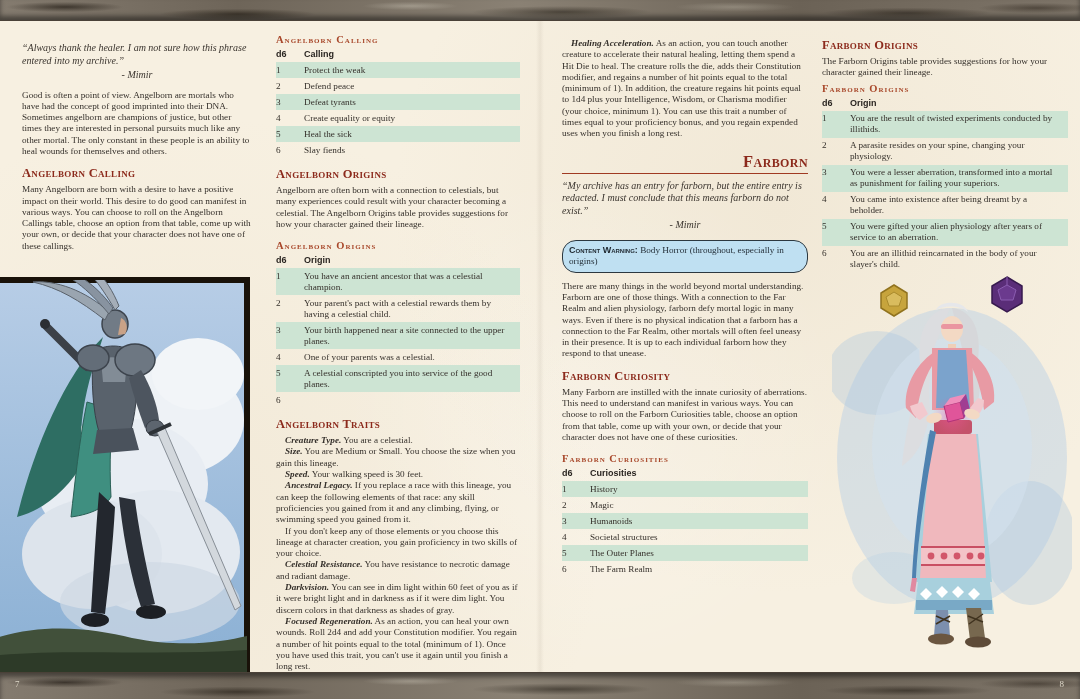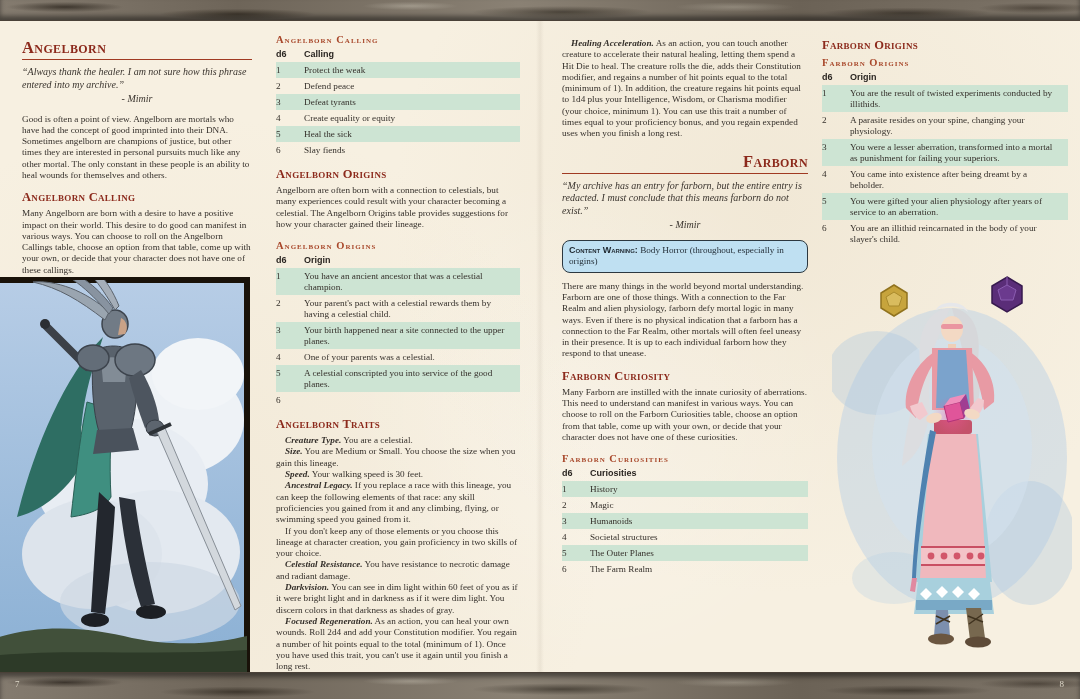--- a/index.html
+++ b/index.html
@@ -46,40 +46,39 @@
   .t-title{font-size:10.5px;font-variant:small-caps;font-weight:bold;color:#a8472a;letter-spacing:1px;margin:10px 0 2px;}
   .t-head{display:flex;font-family:"Liberation Sans",sans-serif;font-weight:bold;font-size:9px;color:#2b2622;padding:2px 0 3px;}
   .t-die{width:28px;text-align:left;flex:none;}
   .t-text{flex:1;padding-right:6px;}
   .t-row{display:flex;font-size:9.2px;line-height:11px;padding:2.5px 0;}
   .t-rows div:nth-of-type(odd){background:#cde4d3;}
   
   .trait{margin:0;text-indent:9px;font-size:9.2px;line-height:11.3px;}
   .trait .lead{font-style:italic;font-weight:bold;}
   
-  .cw-box{background:#bfe0f2;border:1.5px solid #2c3840;border-radius:8px;padding:4px 6px;
+  .cw-box{background:#bfe0f2;border:1.5px solid #2c3840;border-radius:14px;padding:4px 6px;
     font-size:9.2px;line-height:11.5px;color:#25303a;margin:8px 0 8px;}
   .cw-label{font-weight:bold;font-variant:small-caps;font-family:"Liberation Sans",sans-serif;font-size:9px;color:#1d262e;}
   .footer-label{position:absolute;right:22px;top:688px;font-variant:small-caps;font-weight:bold;
     color:#a03b22;font-size:9.5px;letter-spacing:.6px;}
   
   .illus-left{position:absolute;left:0;top:252px;width:250px;height:420px;}
   .illus-right{position:absolute;left:832px;top:248px;width:240px;height:400px;}
   svg{display:block;}
 </style>
 </head>
 <body>
 
 <div class="spread">
 
   <div class="bar bar-top"></div>
 
   <div>
     <div class="col col1">
-      <h1>Angelborn</h1>
       <div class="quote">
         <p>“Always thank the healer. I am not sure how this phrase entered into my archive.”</p>
         <p class="qattr">- Mimir</p>
       </div>
       <p class="body-p">Good is often a point of view. Angelborn are mortals who have had the concept of good imprinted into their DNA. Sometimes angelborn are champions of justice, but other times they are interested in personal pursuits much like any other mortal. The only constant in these people is an ability to heal wounds for themselves and others.</p>
       <h2>Angelborn Calling</h2>
       <p class="body-p">Many Angelborn are born with a desire to have a positive impact on their world. This desire to do good can manifest in various ways. You can choose to roll on the Angelborn Callings table, choose an option from that table, come up with your own, or decide that your character does not have one of these callings.</p>
     </div>
 
     <div class="col col2">
@@ -292,20 +291,21 @@
             <div class="t-row">
               <span class="t-die">6</span>
               <span class="t-text">The Farm Realm</span>
             </div>
           </div>
       </div>
     </div>
 
     <div class="col col4">
       <h2 style="margin-top:0;">Farborn Origins</h2>
+      <p class="body-p">The Farborn Origins table provides suggestions for how your character gained their lineage.</p>
 
       <div class="rpg-table">
         <div class="t-title" style="margin-top:4px;">Farborn Origins</div>
         <div class="t-head">
           <span class="t-die">d6</span>
           <span class="t-text">Origin</span>
         </div>
         <div class="t-rows">
 
             <div class="t-row">

